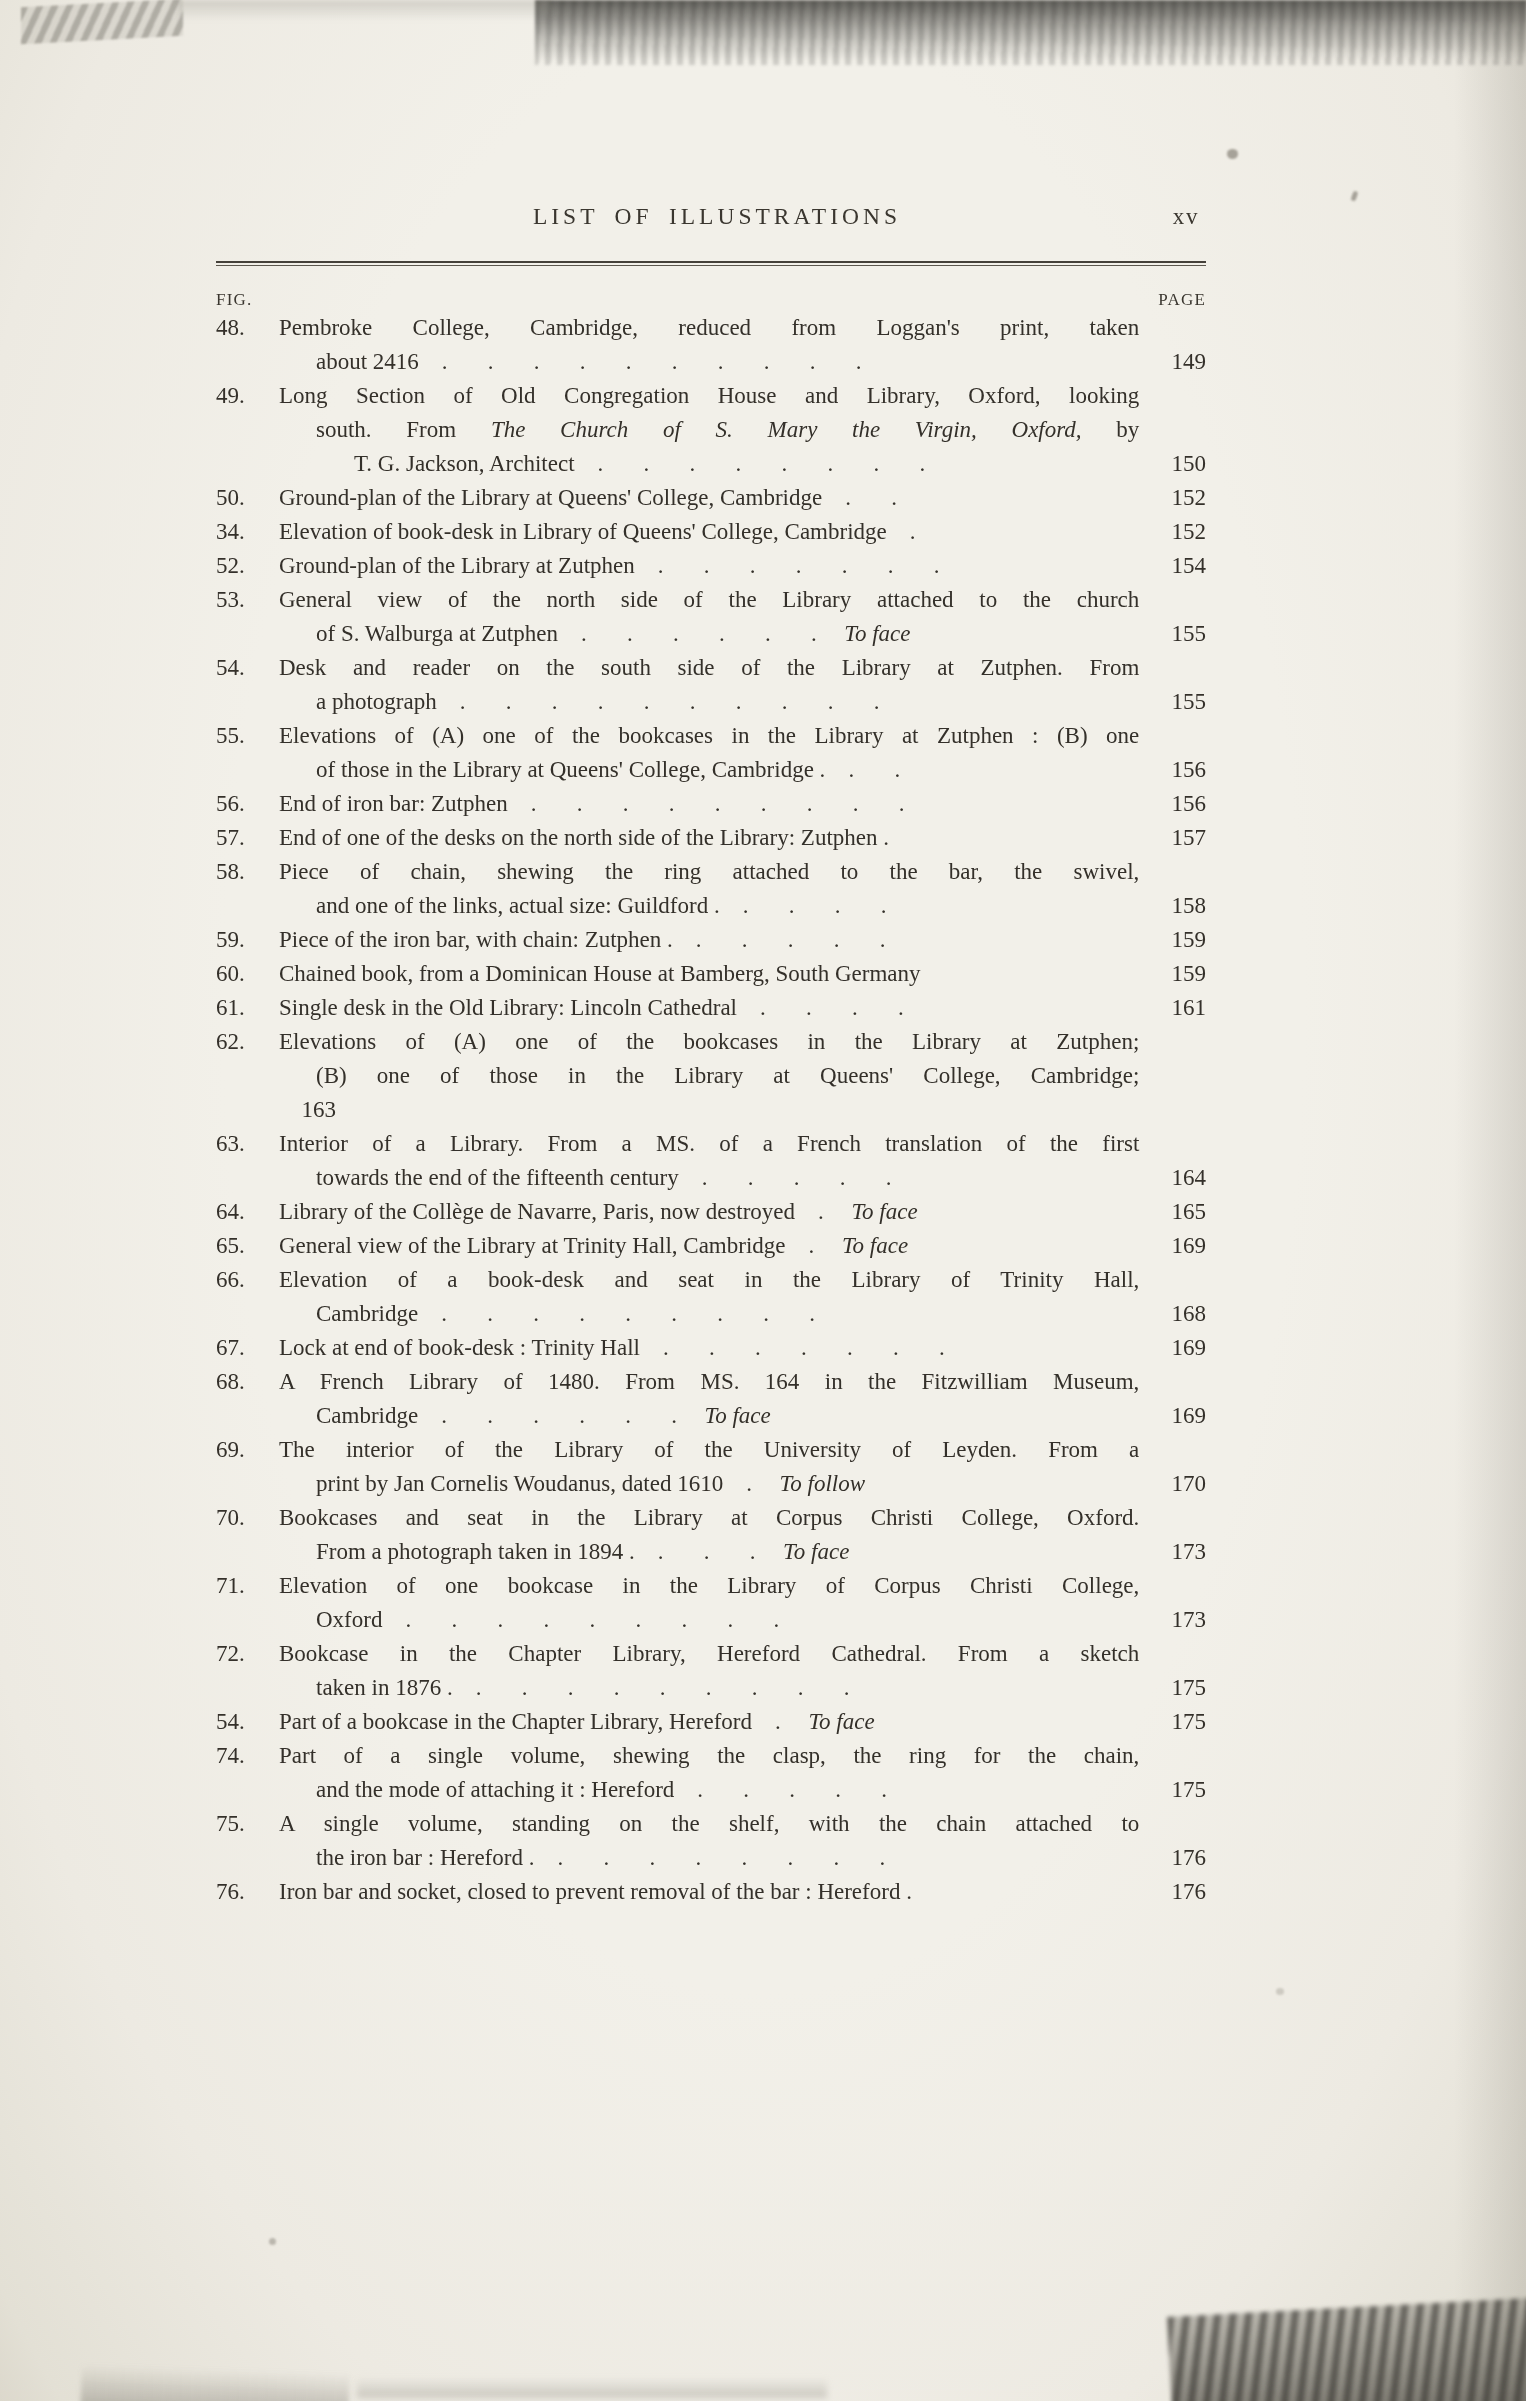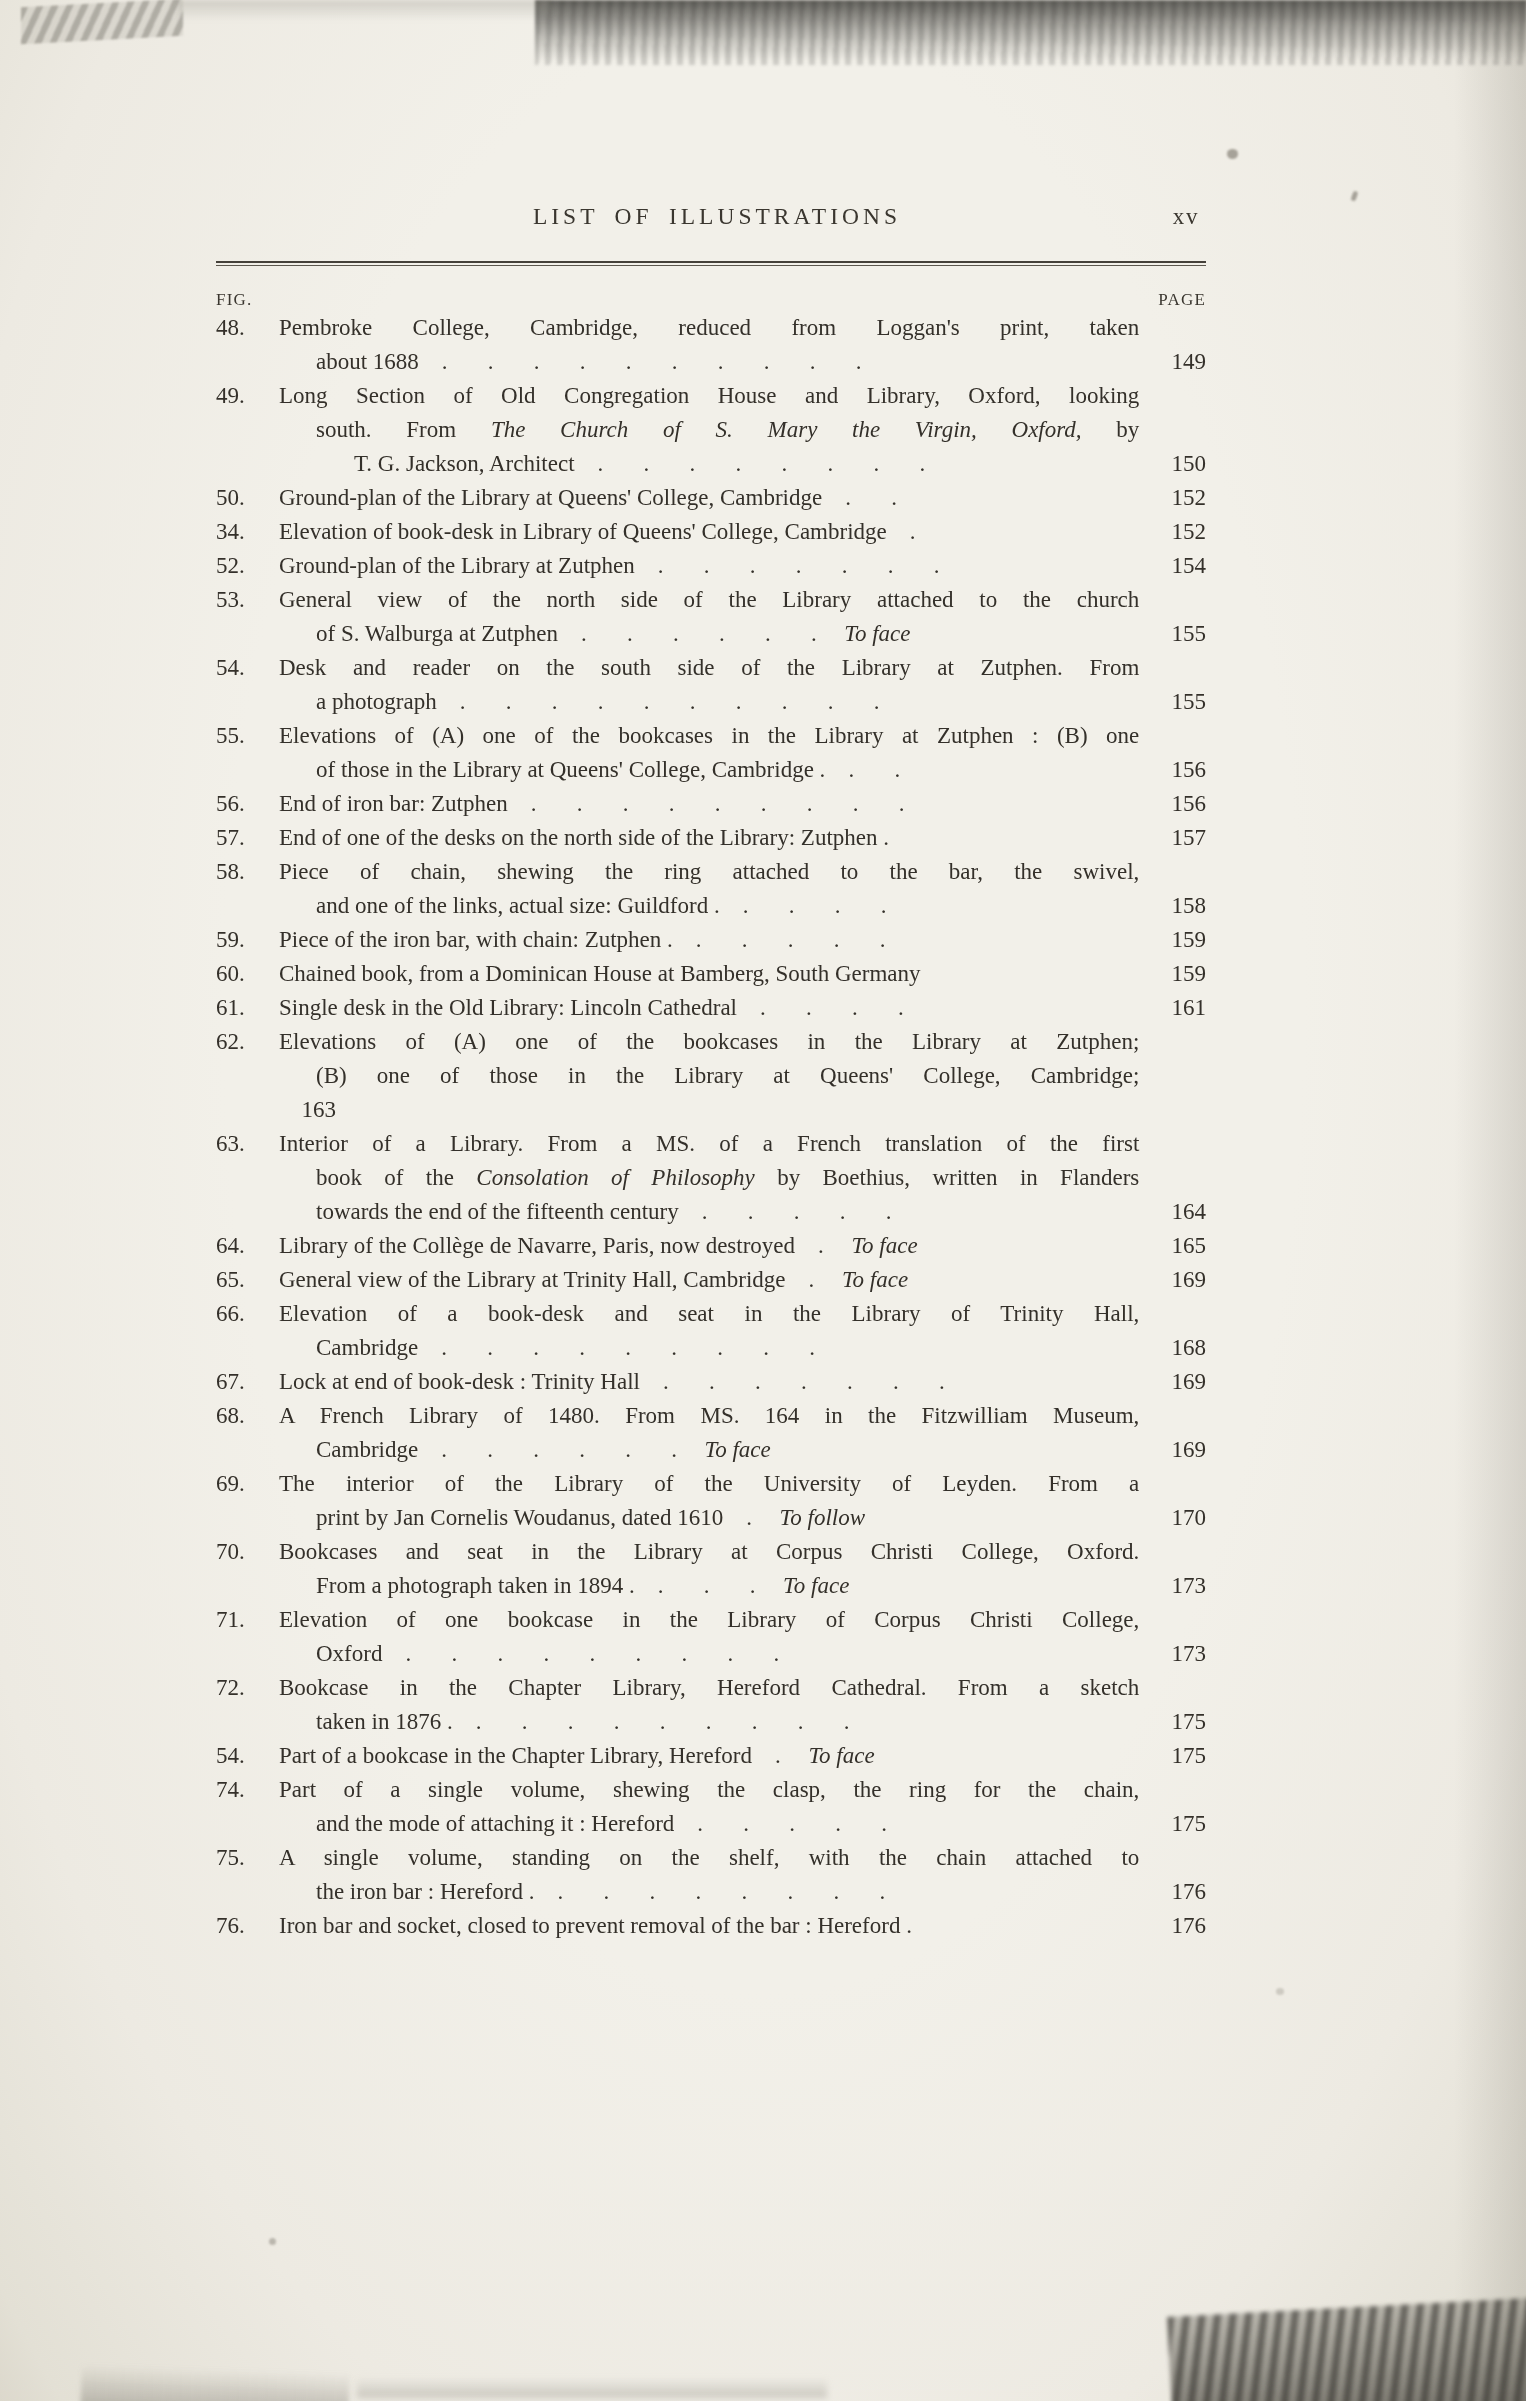--- a/index.html
+++ b/index.html
@@ -91,21 +91,21 @@
     </div>
 
     <div class="list">
         <div class="row">
     <span class="fig">48.</span>
     <span class="txt ind0 just"><span>Pembroke College, Cambridge, reduced from Loggan's print, taken</span></span>
     <span class="pg"></span>
   </div>
         <div class="row">
     <span class="fig"></span>
-    <span class="txt ind1"><span>about 1688</span><span class="leader">. . . . . . . . . .</span></span>
+    <span class="txt ind1"><span>about 2416</span><span class="leader">. . . . . . . . . .</span></span>
     <span class="pg">149</span>
   </div>
         <div class="row">
     <span class="fig">49.</span>
     <span class="txt ind0 just"><span>Long Section of Old Congregation House and Library, Oxford, looking</span></span>
     <span class="pg"></span>
   </div>
         <div class="row">
     <span class="fig"></span>
     <span class="txt ind1 just"><span>south. From </span><span class="it">The Church of S. Mary the Virgin, Oxford,</span><span> by</span></span>
@@ -210,25 +210,20 @@
     <span class="fig"></span>
     <span class="pg">163</span>
   </div>
         <div class="row">
     <span class="fig">63.</span>
     <span class="txt ind0 just"><span>Interior of a Library. From a MS. of a French translation of the first</span></span>
     <span class="pg"></span>
   </div>
         <div class="row">
     <span class="fig"></span>
-    <span class="txt ind1 just"><span>book of the </span><span class="it">Consolation of Philosophy</span><span> by Boethius, written in Flanders</span></span>
-    <span class="pg"></span>
-  </div>
-        <div class="row">
-    <span class="fig"></span>
     <span class="txt ind1"><span>towards the end of the fifteenth century</span><span class="leader">. . . . .</span></span>
     <span class="pg">164</span>
   </div>
         <div class="row">
     <span class="fig">64.</span>
     <span class="txt ind0"><span>Library of the Collège de Navarre, Paris, now destroyed</span><span class="leader">.</span><span class="note">To face</span></span>
     <span class="pg">165</span>
   </div>
         <div class="row">
     <span class="fig">65.</span>

